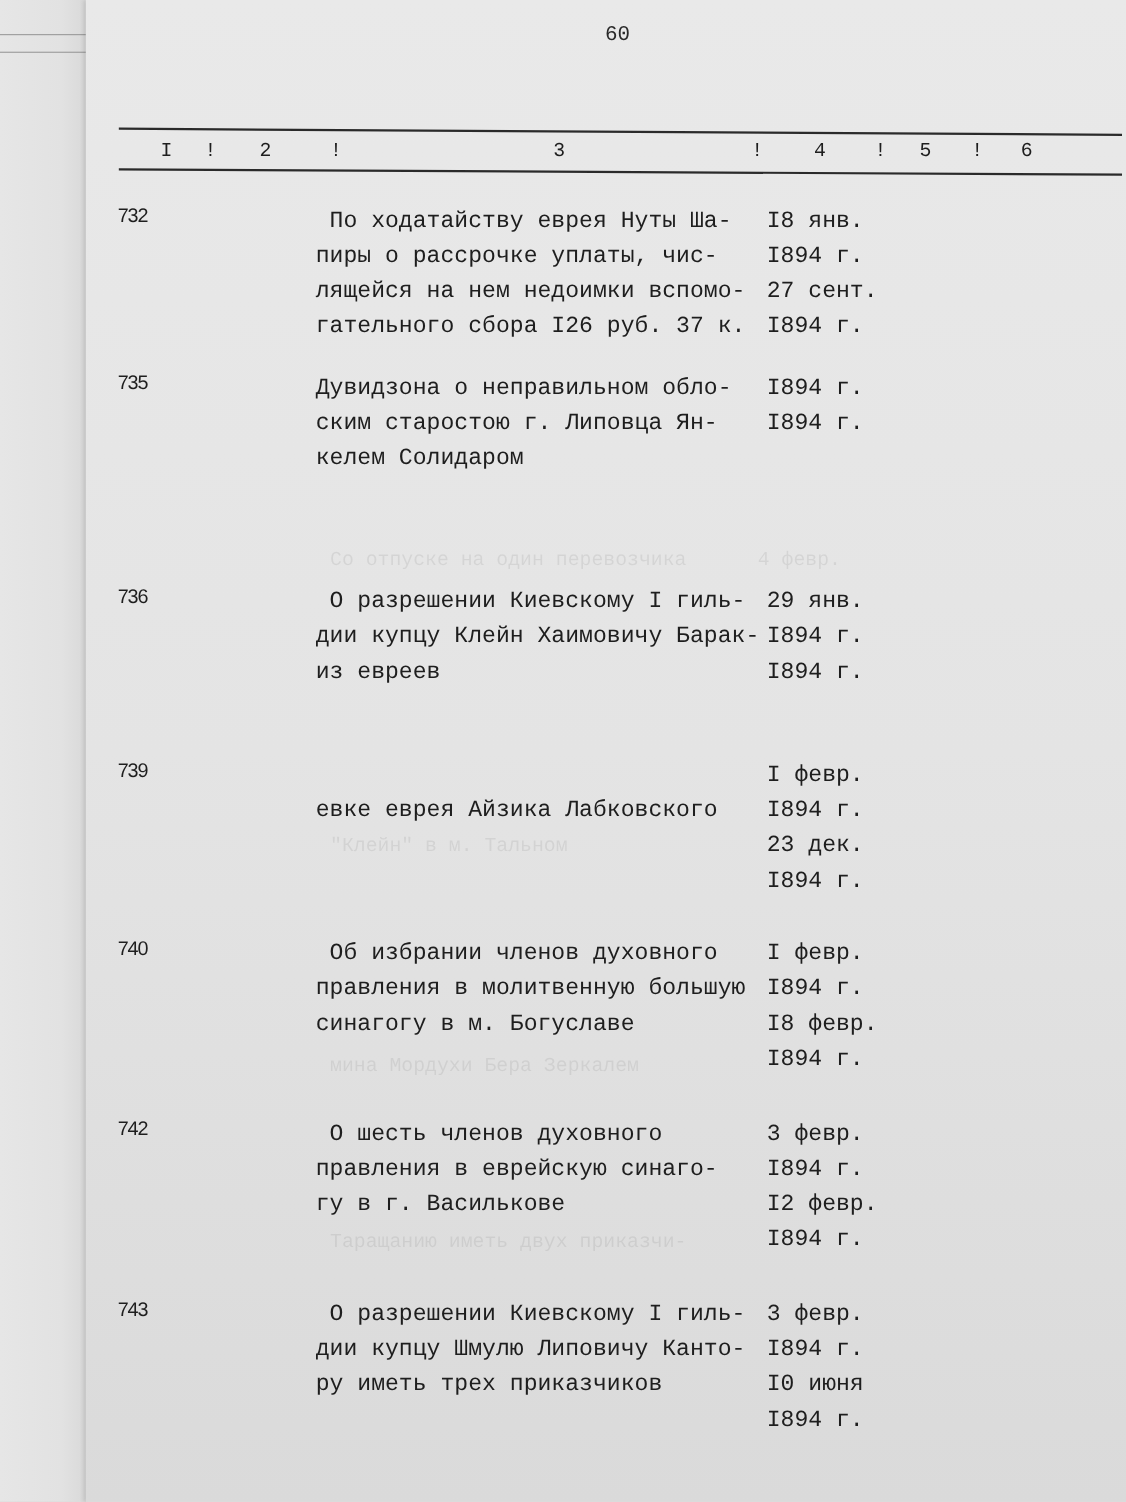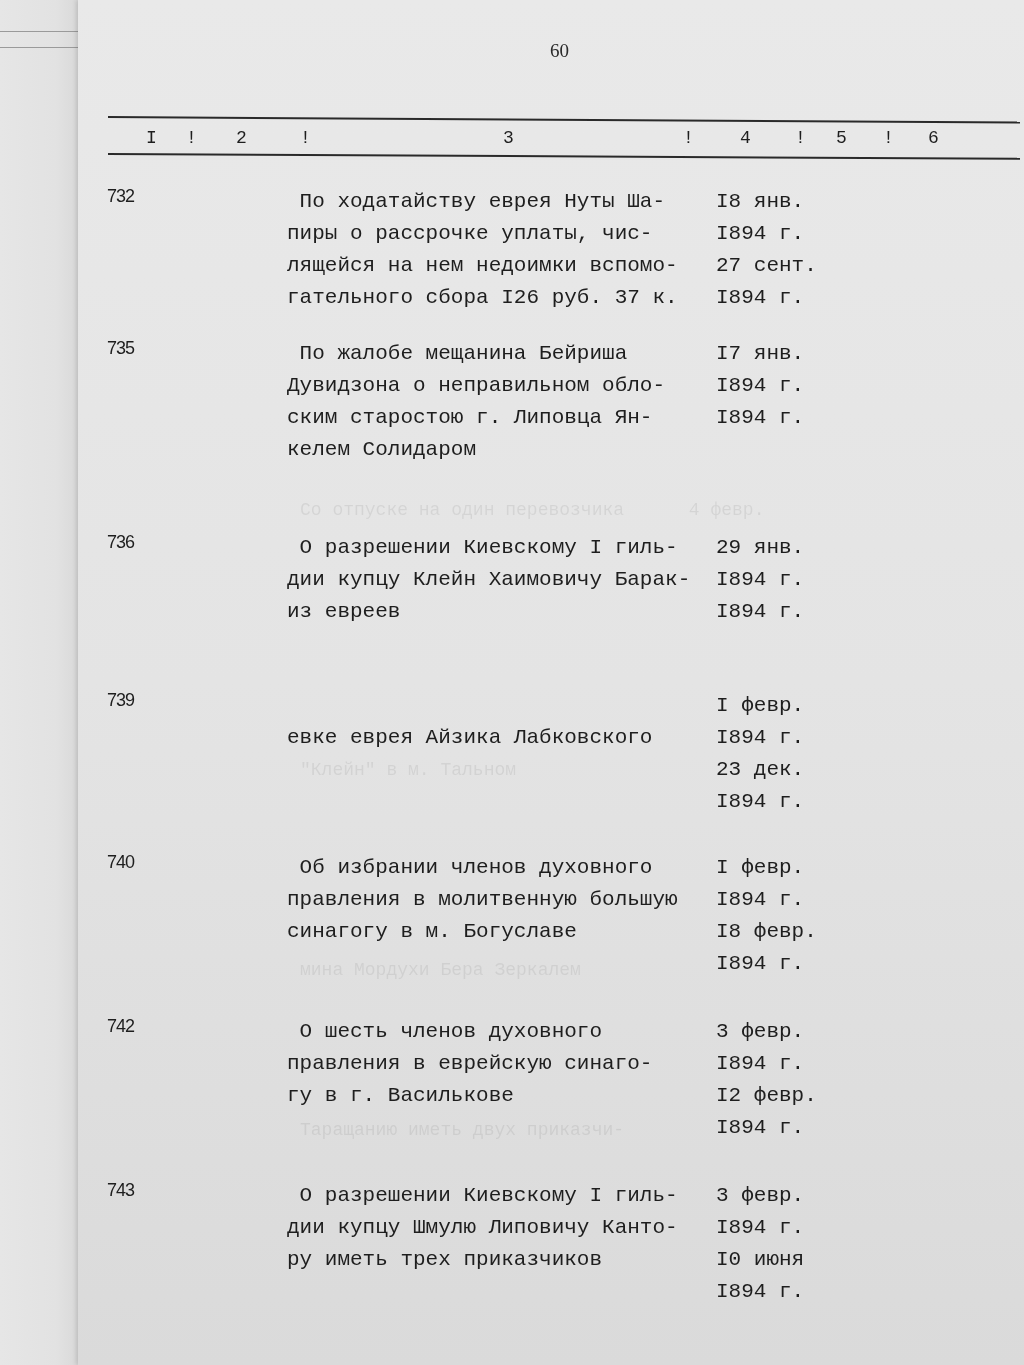--- a/index.html
+++ b/index.html
@@ -36,24 +36,23 @@
       top: 0;
       width: 946px;
       height: 1365px;
       background: linear-gradient(180deg, #e9e9e9 0%, #e4e4e4 50%, #dadada 100%);
       box-shadow: -2px 0 4px rgba(0,0,0,0.12);
     }
     .page-number {
       position: absolute;
       left: 550px;
       top: 20px;
-      font-family: Liberation Serif, serif;
+      font-family: Liberation Mono, monospace;
       font-size: 19px;
       color: #2a2a2a;
-      margin-top: 20px;
     }
     .rule {
       position: absolute;
       left: 108px;
       width: 912px;
       height: 2px;
       background: #2a2a2a;
     }
     .header-row {
       position: absolute;
@@ -93,21 +92,20 @@
       white-space: pre;
       position: relative;
     }
     .line .desc {
       position: absolute;
       left: 0;
     }
     .line .date {
       position: absolute;
       left: 410px;
-      margin-left: 19px;
     }
     .bleed {
       position: absolute;
       color: rgba(0,0,0,0.07);
       font-size: 18px;
       white-space: pre;
       font-family: "Liberation Mono", monospace;
     }
   </style>
 </head>
@@ -151,21 +149,20 @@
     <div class="line"><span class="desc"> По ходатайству еврея Нуты Ша-</span><span class="date">I8 янв.</span></div>
     <div class="line"><span class="desc">пиры о рассрочке уплаты, чис-</span><span class="date">I894 г.</span></div>
     <div class="line"><span class="desc">лящейся на нем недоимки вспомо-</span><span class="date">27 сент.</span></div>
     <div class="line"><span class="desc">гательного сбора I26 руб. 37 к.</span><span class="date">I894 г.</span></div>
   </div>
 </div>
 
 <div class="entry" style="top:338px">
   <span class="entry-num">735</span>
   <div class="entry-lines">
-    <div class="line"><span class="desc"> По жалобе мещанина Бейриша</span><span class="date">I7 янв.</span></div>
     <div class="line"><span class="desc">Дувидзона о неправильном обло-</span><span class="date">I894 г.</span></div>
     <div class="line"><span class="desc">ским старостою г. Липовца Ян-</span><span class="date">I894 г.</span></div>
     <div class="line"><span class="desc">келем Солидаром</span><span class="date"></span></div>
   </div>
 </div>
 
 <div class="entry" style="top:532px">
   <span class="entry-num">736</span>
   <div class="entry-lines">
     <div class="line"><span class="desc"> О разрешении Киевскому I гиль-</span><span class="date">29 янв.</span></div>

